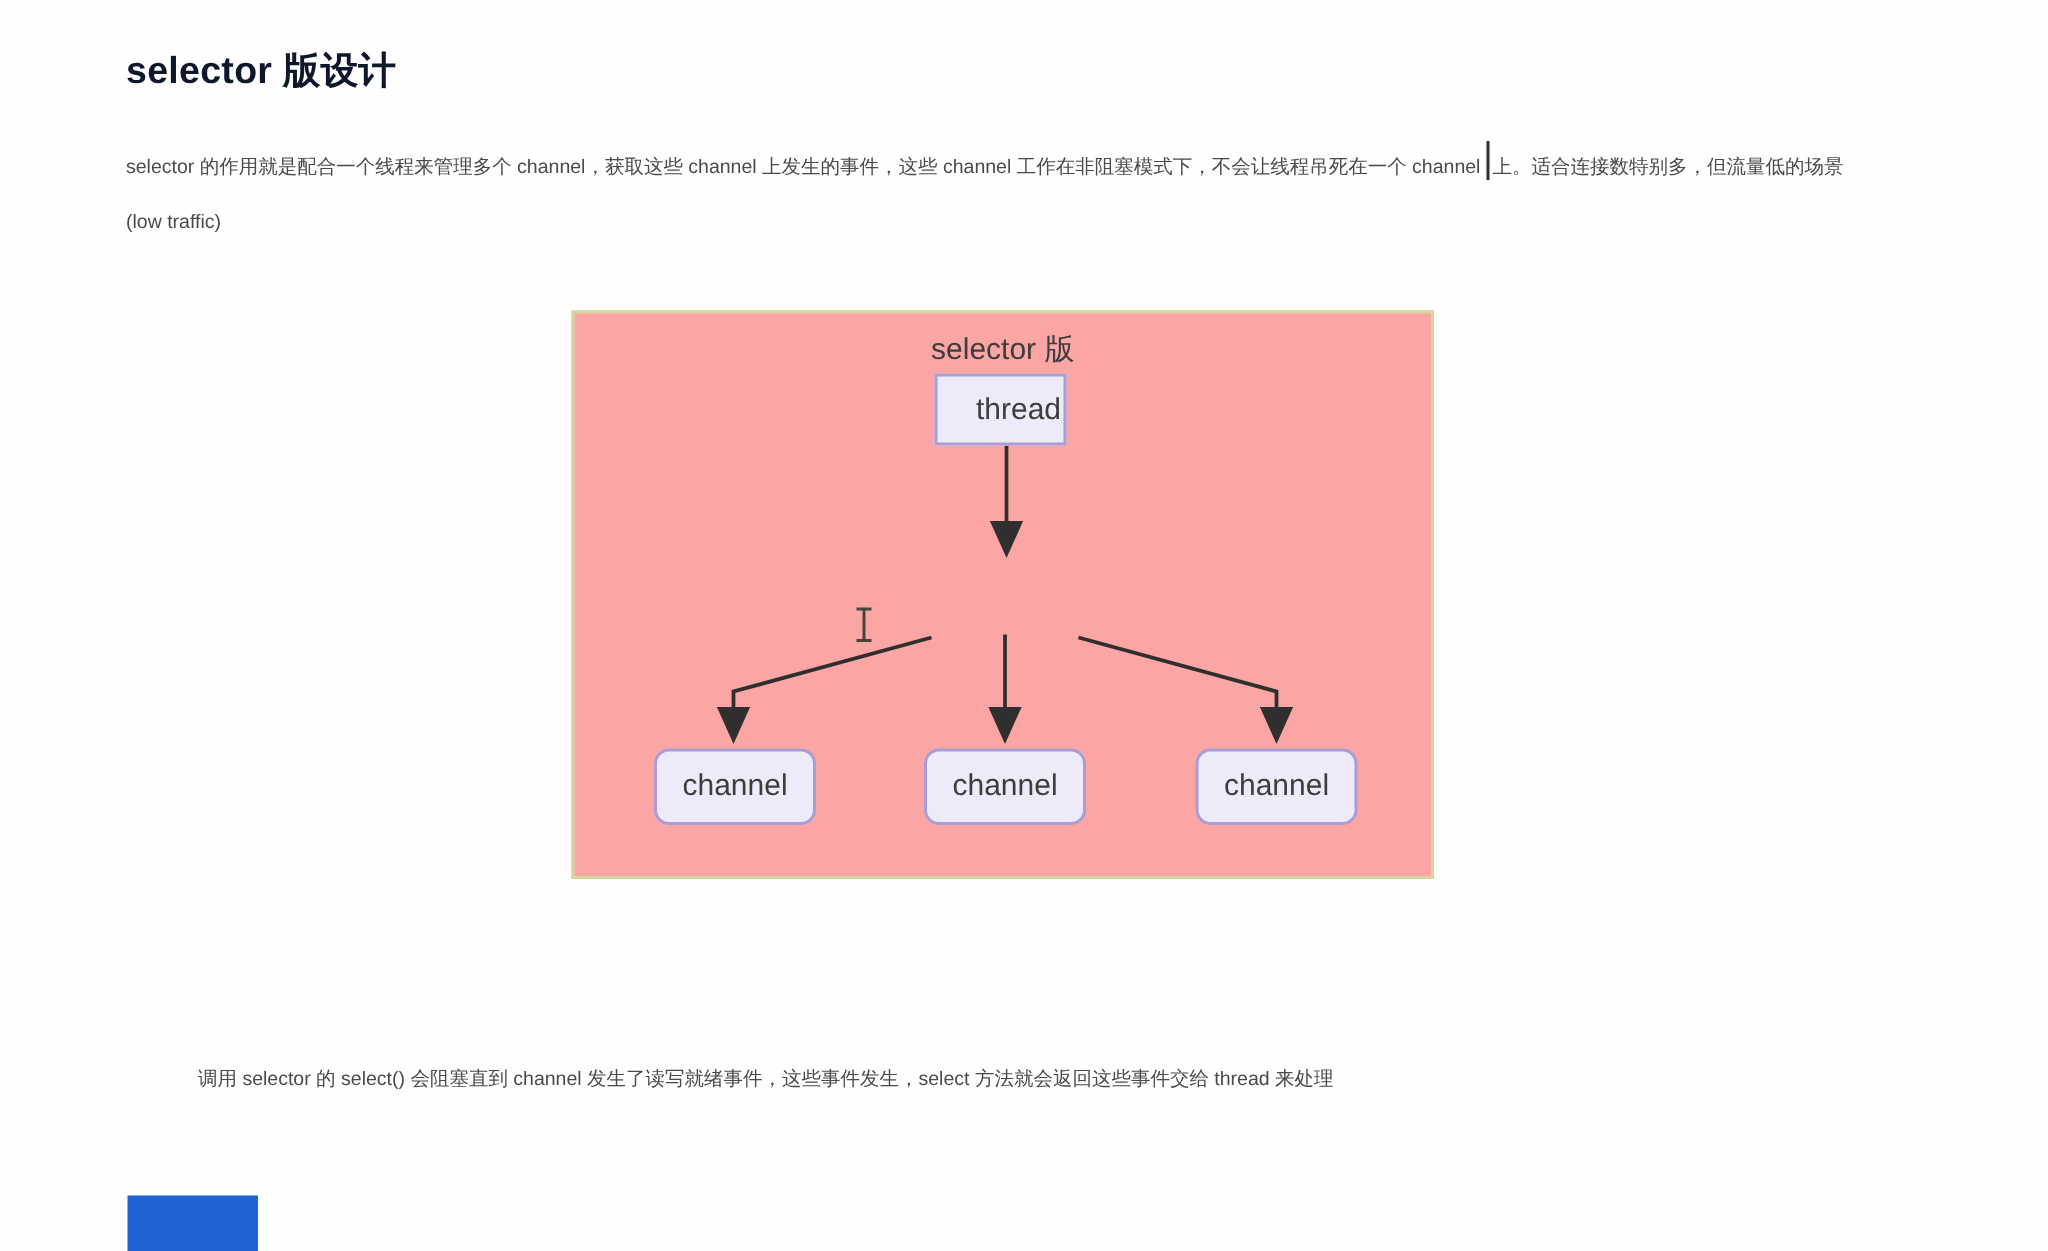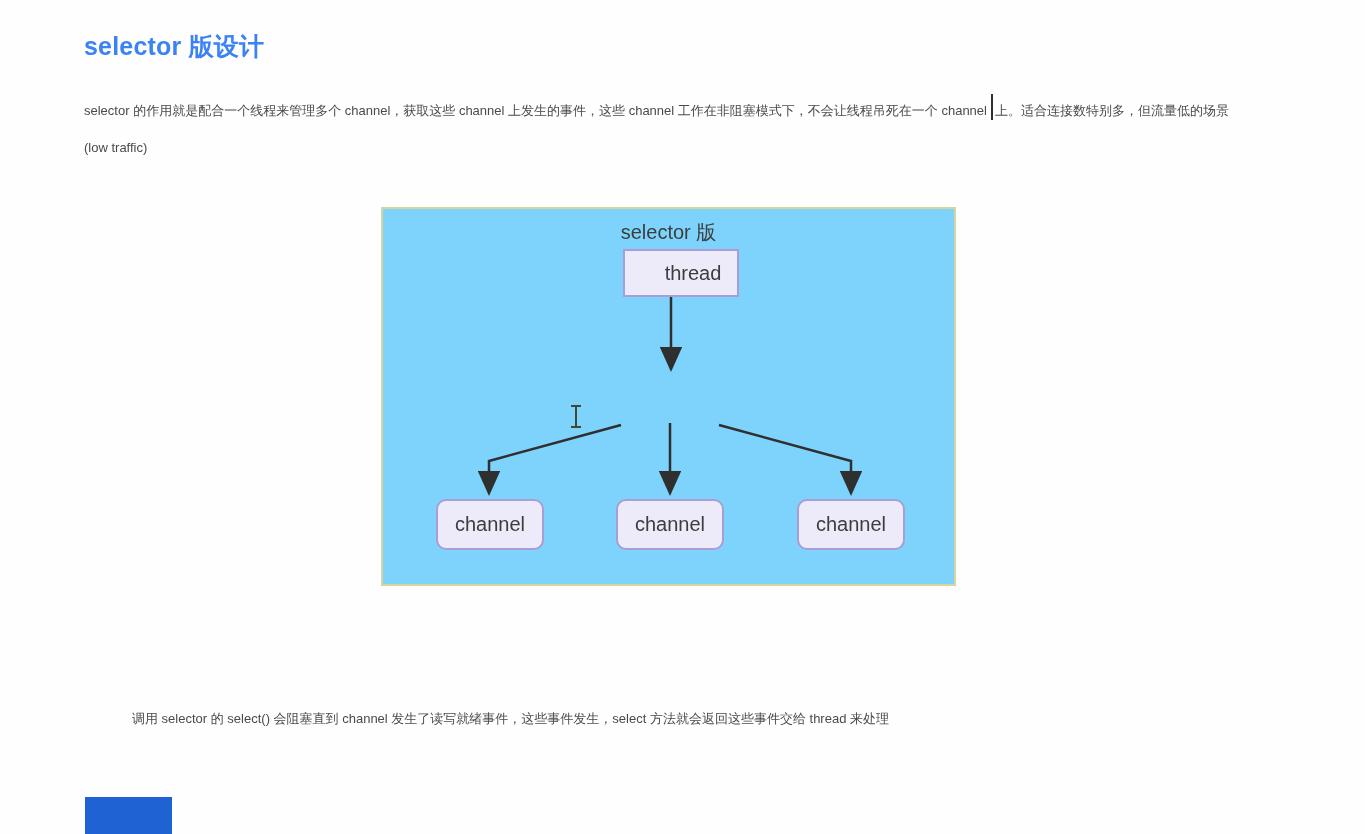--- a/index.html
+++ b/index.html
@@ -6,21 +6,21 @@
   html, body {
     width: 1365px; height: 834px;
     background: #ffffff;
     overflow: hidden;
     font-family: "Liberation Sans", "DejaVu Sans", sans-serif;
   }
   .page { position: relative; width: 1365px; height: 834px; background: #fefefe; }
 
   .heading {
     position: absolute; left: 84px; top: 30px;
-    font-size: 25px; font-weight: 700; color: #3b82f6;
+    font-size: 25px; font-weight: 700; color: #0f172a;
     letter-spacing: 0.2px;
   }
 
   .para {
     position: absolute; left: 84px;
     width: 1165px;
     font-size: 13px; line-height: 37px;
     color: #4a4a4a;
     word-break: break-word;
   }
@@ -32,36 +32,36 @@
     width: 2px; height: 26px;
     background: #2f2f2f;
     vertical-align: -5px;
     margin: 0 2px 0 4px;
   }
 
   
   .diagram-panel {
     position: absolute; left: 381px; top: 207px;
     width: 575px; height: 379px;
-    background: #7dd3fc;
+    background: #fca5a5;
     border: 2px solid #d5d59e;
   }
   .diagram-title {
     position: absolute; left: 0; top: 10px; width: 100%;
     text-align: center;
     font-size: 20px; color: #3d3d3d;
   }
   .node {
     position: absolute;
     background: #edeaf9;
     border: 2px solid #a89dd4;
     display: flex; align-items: center; justify-content: center;
     font-size: 20px; color: #3d3d3d;
   }
-  .node-thread   { left: 240px; top: 40px;  width: 116px;  height: 48px; padding-left: 24px; }
+  .node-thread   { left: 240px; top: 40px;  width: 88px;  height: 48px; padding-left: 24px; }
   .node-selector { left: 232px; top: 166px; width: 110px; height: 48px; }
   .node-channel  { top: 290px; width: 108px; height: 51px; border-radius: 10px; }
   .node-channel-1 { left: 53px; }
   .node-channel-2 { left: 233px; }
   .node-channel-3 { left: 414px; }
 
   .arrow-layer { position: absolute; left: 0; top: 0; width: 575px; height: 379px; }
 
   .blue-fragment {
     position: absolute; left: 85px; top: 797px;

